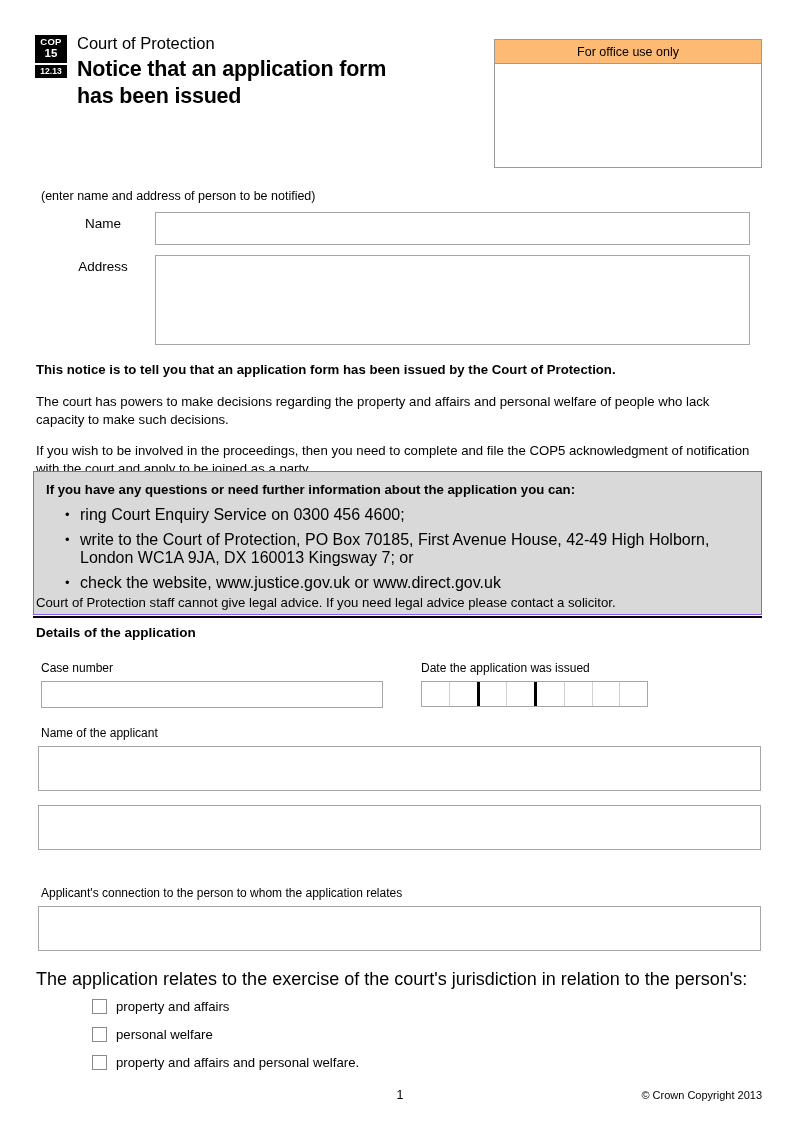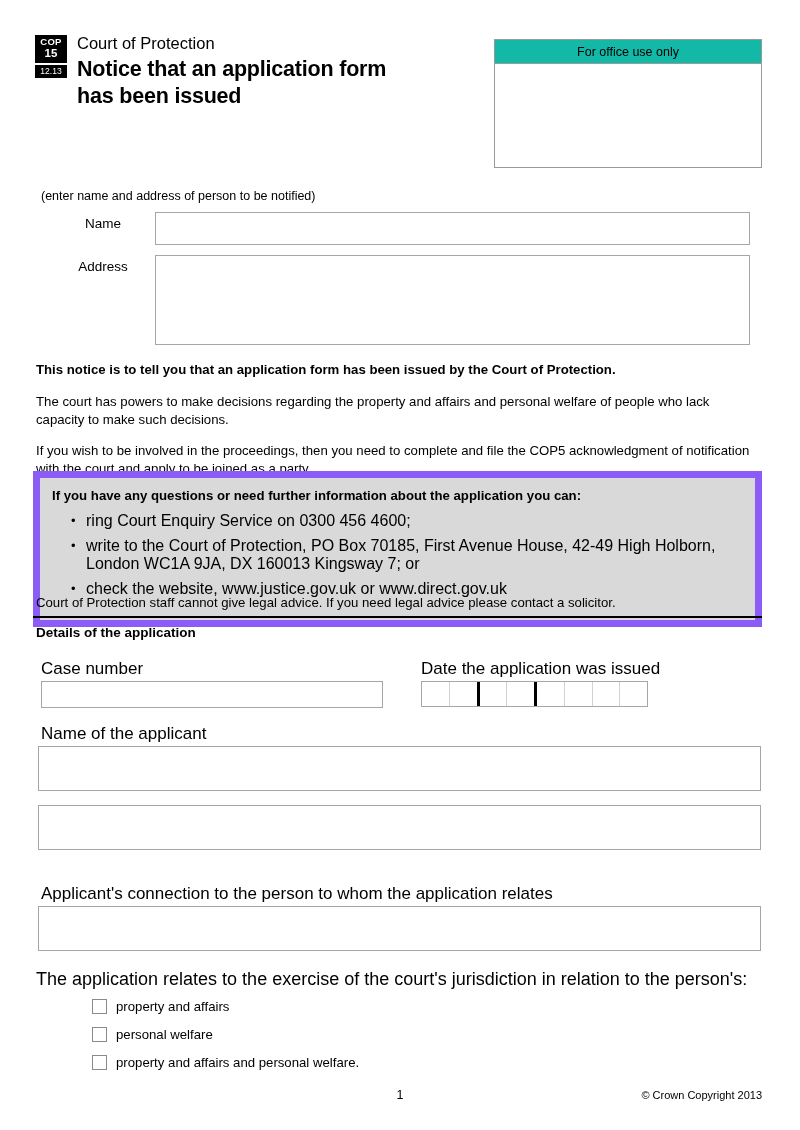--- a/index.html
+++ b/index.html
@@ -61,21 +61,21 @@
     line-height: 12px;
     display: block;
   }
   .logo-date {
     background: #000000;
     color: #ffffff;
     width: 32px;
     height: 13px;
     text-align: center;
     font-size: 8.5px;
-    font-weight: normal;
+    font-weight: bold;
     line-height: 13px;
     margin-top: 2px;
     box-sizing: border-box;
   }
   .header-text {
     flex: 1 1 auto;
     padding-top: 0px;
   }
   .org-name {
     font-size: 16.5px;
@@ -94,21 +94,21 @@
 
   
   .office-box {
     position: absolute;
     left: 494px;
     top: 39px;
     width: 268px;
     box-sizing: border-box;
   }
   .office-head {
-    background: #14b8a6;
+    background: #fdba74;
     border: 1px solid #9a9a9a;
     border-bottom: none;
     text-align: center;
     font-size: 12.5px;
     line-height: 24px;
     height: 24px;
     box-sizing: border-box;
   }
   .office-body {
     border: 1px solid #9a9a9a;
@@ -164,21 +164,21 @@
   }
   .para.bold { font-weight: bold; margin-bottom: 13px; }
 
   
   .callout {
     position: absolute;
     left: 33px;
     top: 471px;
     width: 729px;
     background: #d9d9d9;
-    border: 7px solid #8b5cf6;
+    border: 1px solid #8b5cf6;
     box-sizing: border-box;
     padding: 9px 12px 10px 12px;
   }
   .callout-lead {
     font-size: 13.2px;
     font-weight: bold;
     line-height: 18px;
     margin: 0 0 7px 0;
   }
   .callout ul {
@@ -223,21 +223,21 @@
     position: absolute;
     left: 36px;
     top: 624px;
     font-size: 13.5px;
     font-weight: bold;
     line-height: 18px;
   }
 
   
   .small-label {
-    font-size: 17px;
+    font-size: 12px;
     line-height: 17px;
   }
   #case-block { position: absolute; left: 41px; top: 660px; }
   #case-block .small-label { margin-bottom: 4px; }
   #case-block .field-input { width: 342px; height: 27px; }
 
   #date-block { position: absolute; left: 421px; top: 660px; }
   #date-block .small-label { margin-bottom: 4px; }
   .date-grid {
     display: flex;

